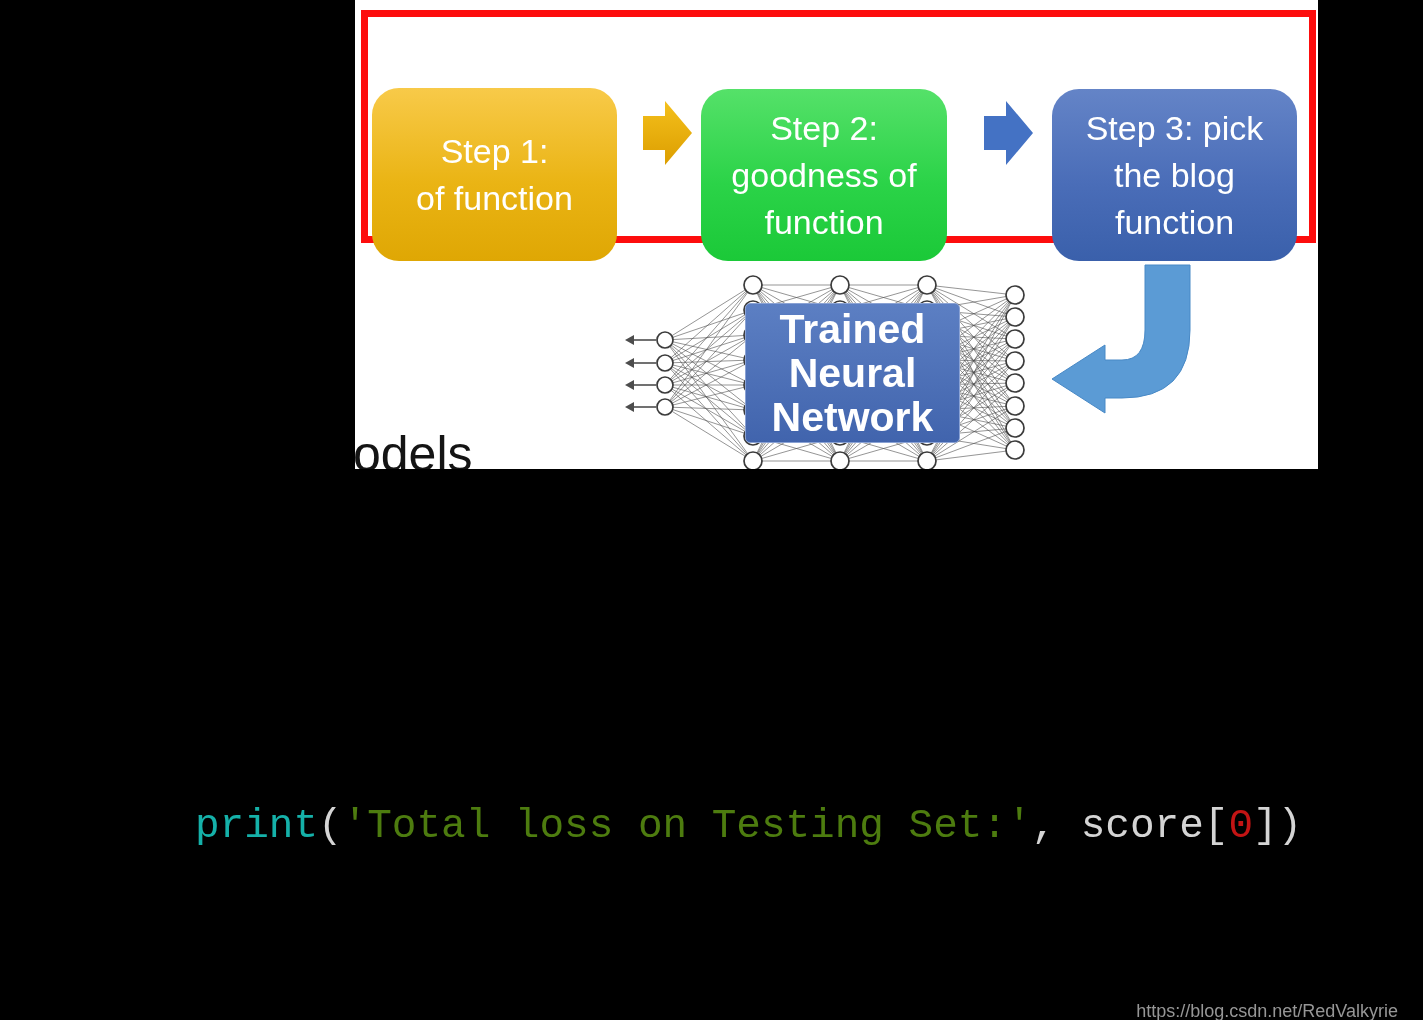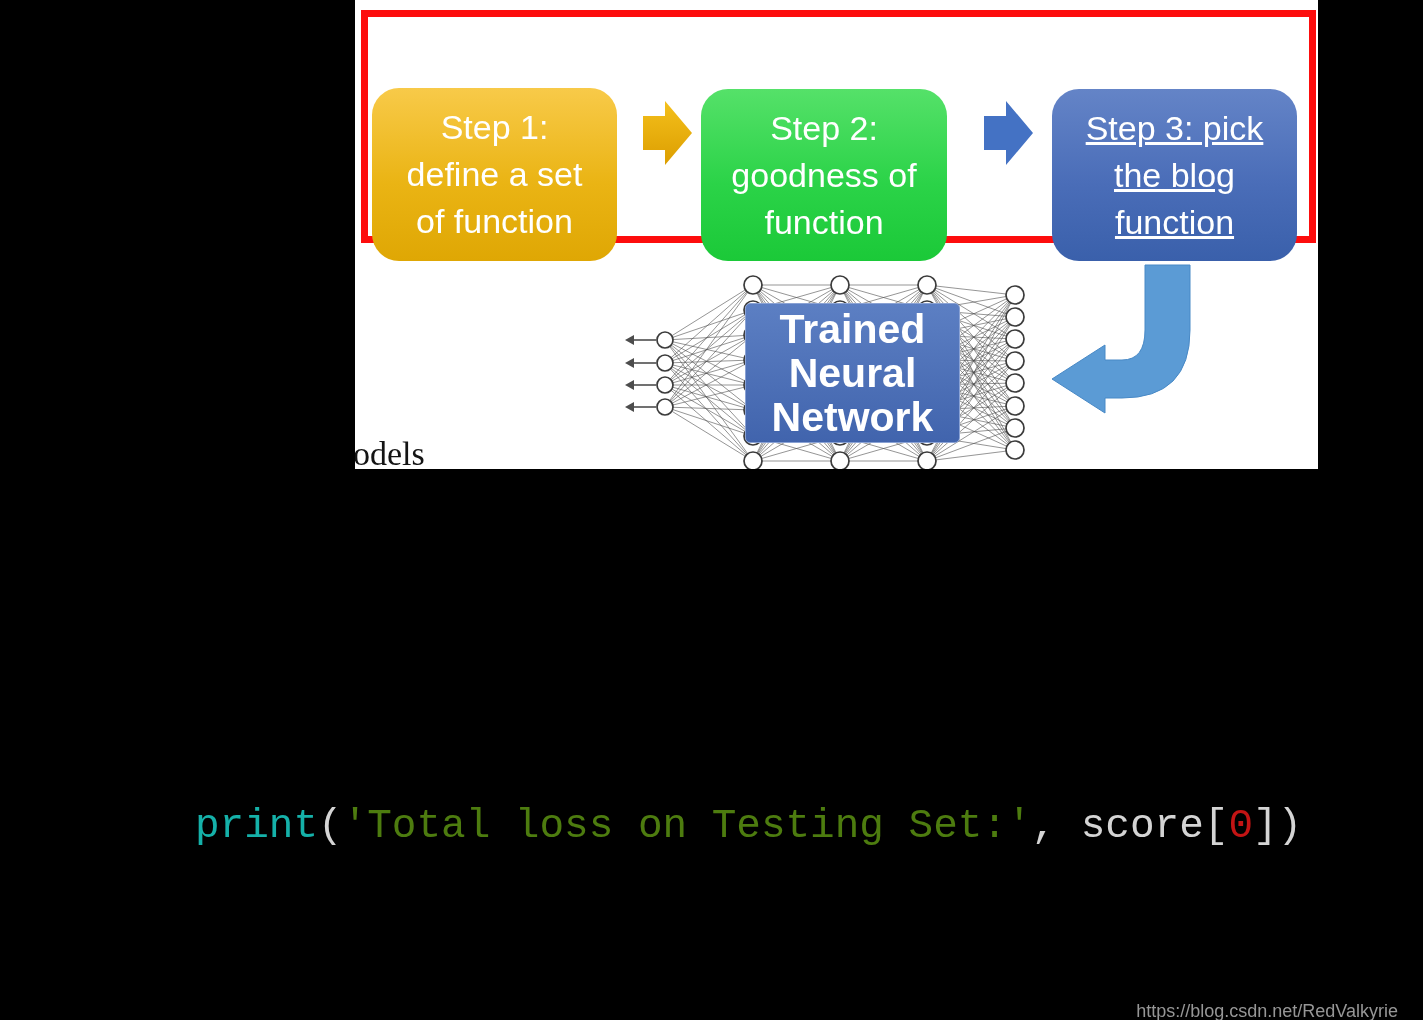--- a/index.html
+++ b/index.html
@@ -10,30 +10,30 @@
   
   .red-frame{position:absolute;left:6px;top:10px;width:941px;height:219px;border:7px solid #fd0d0d;}
   
   .step-box{position:absolute;display:flex;flex-direction:column;justify-content:center;align-items:center;
             border-radius:27px;color:#fff;font-size:34px;line-height:47px;text-align:center;margin-top:44px;}
   #step1{left:17px;top:44px;width:245px;height:173px;
          background:linear-gradient(180deg,#f8ca49 0%,#eab414 55%,#dfa704 100%);}
   #step2{left:346px;top:45px;width:246px;height:172px;
          background:linear-gradient(180deg,#55e169 0%,#2bd348 55%,#1bc938 100%);}
   #step3{left:697px;top:45px;width:245px;height:172px;
-         background:linear-gradient(180deg,#6484c7 0%,#4a6db8 55%,#3a60ab 100%);text-decoration:underline;}
+         background:linear-gradient(180deg,#6484c7 0%,#4a6db8 55%,#3a60ab 100%);}
   
   #net{position:absolute;left:0;top:0;width:963px;height:469px;}
   
   #trained-box{position:absolute;left:390px;top:303px;width:213px;height:138px;border-radius:5px;
                background:linear-gradient(180deg,#5c7fc3 0%,#4164ad 100%);border:1px solid #8aa2d4;
                display:flex;flex-direction:column;justify-content:center;align-items:center;
                color:#fff;font-weight:bold;font-size:41px;line-height:44px;text-align:center;}
   
-  #partial-word{position:absolute;left:-2px;bottom:-8px;color:#141414;font-size:34px;line-height:46px;font-family:Liberation Serif, serif;}
+  #partial-word{position:absolute;left:-2px;bottom:-8px;color:#141414;font-size:50px;line-height:46px;}
   
   .code{position:absolute;left:183px;top:714px;font-family:"Liberation Mono",monospace;
         font-size:41px;line-height:45px;white-space:pre;}
   .code .plain{color:#d4d4d4;}
   .code .keyword{color:#15b1a9;margin-left:12px;}
   .code .string{color:#4d7c0f;}
   .code .number{color:#c31414;}
   
   #watermark{position:absolute;left:1128px;top:989px;width:270px;text-align:right;
              color:#969696;font-size:18px;line-height:20px;margin-top:12px;}
@@ -328,21 +328,20 @@
         </g>
       <polygon points="288,116 310,116 310,101 337,133 310,165 310,150 288,150" fill="url(#goldArrow)"></polygon>
       <polygon points="629,116 651,116 651,101 678,133 651,165 651,150 629,150" fill="#4472c4"></polygon>
       <path d="M 790,265 L 835,265 L 835,330 Q 835,398 767,398 L 750,398 L 750,413 L 697,379 L 750,345 L 750,360 L 767,360 Q 790,360 790,330 Z" fill="#5b9bd5" stroke="#4889c6" stroke-width="1"></path>
     </svg>
 
     <div class="red-frame"></div>
 
     <div id="step1" class="step-box">
       <div>Step 1:</div>
-      <div>define a set</div>
       <div>of function</div>
     </div>
     <div id="step2" class="step-box">
       <div>Step 2:</div>
       <div>goodness of</div>
       <div>function</div>
     </div>
     <div id="step3" class="step-box">
       <div>Step 3: pick</div>
       <div>the blog</div>

